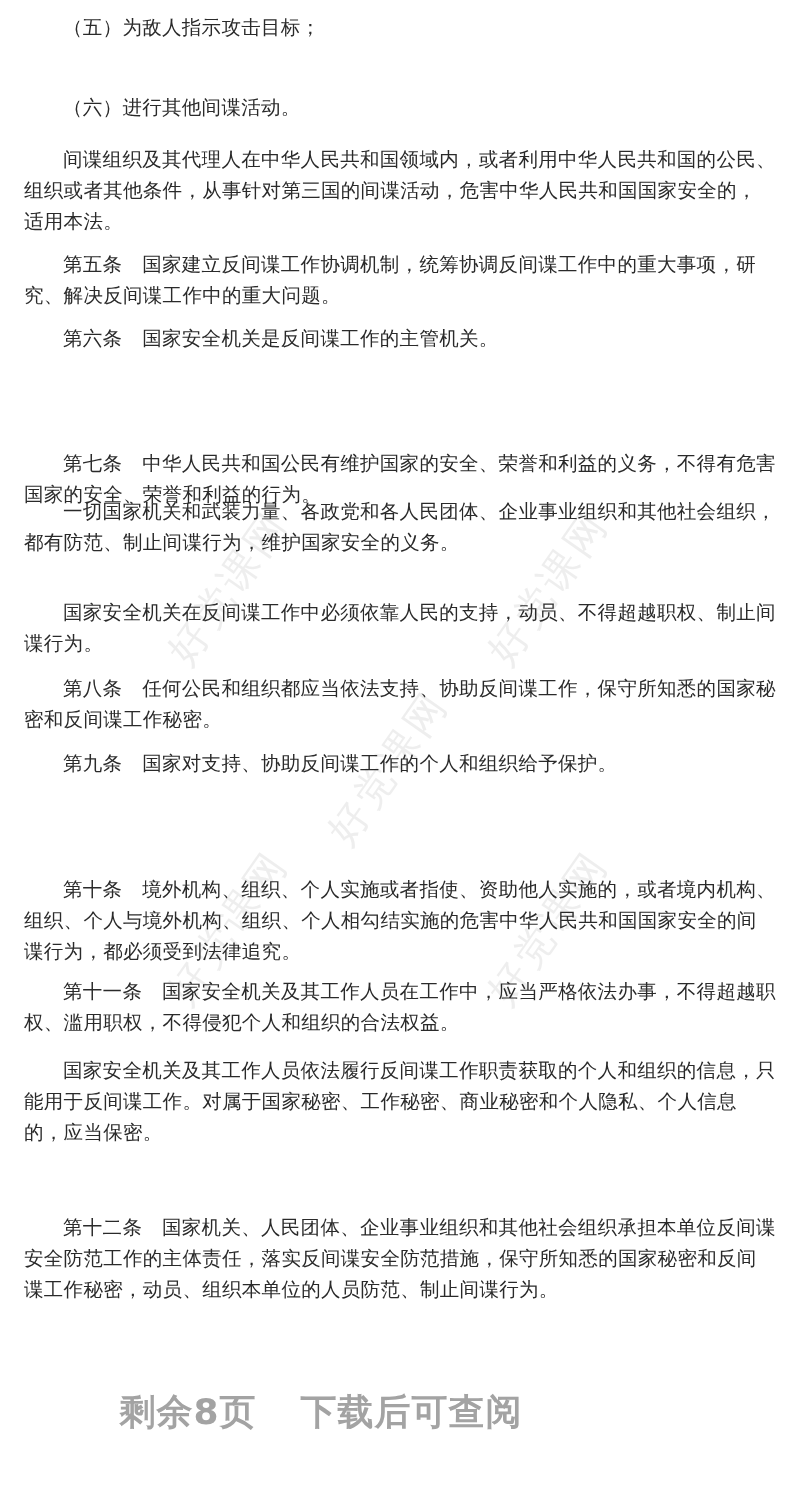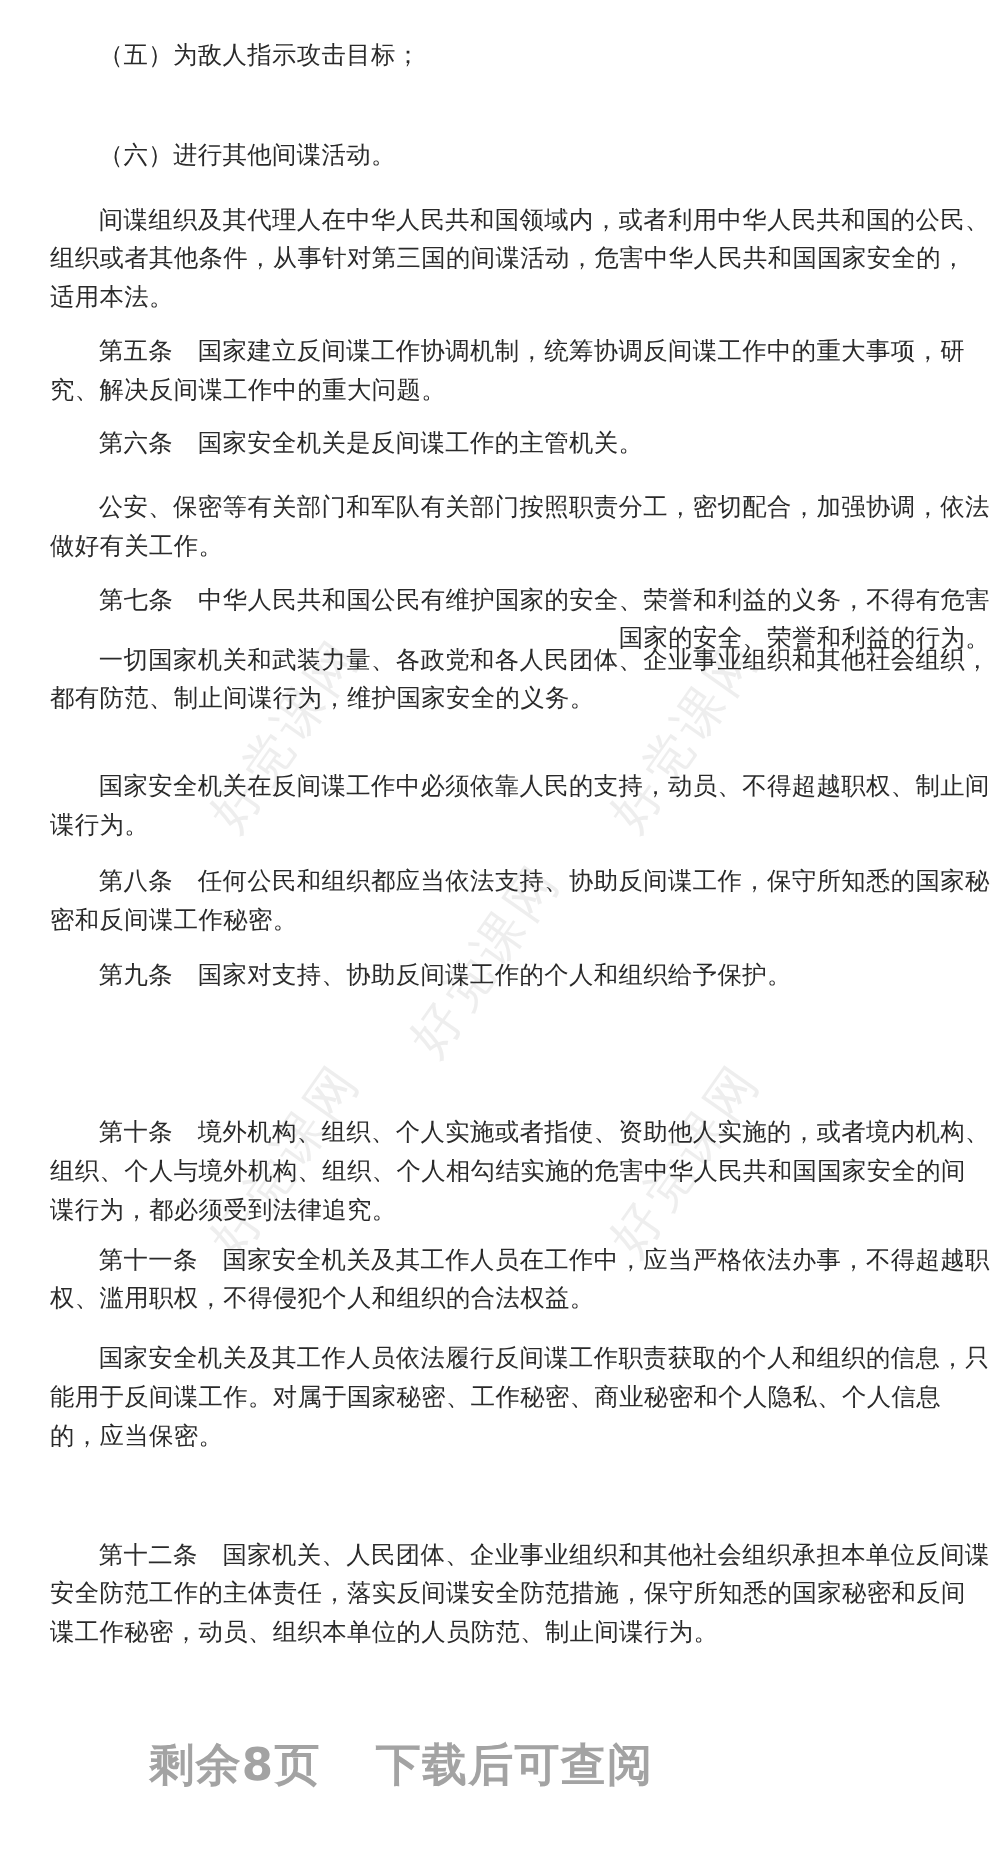--- a/index.html
+++ b/index.html
@@ -5,21 +5,21 @@
     html, body { margin: 0; padding: 0; background: #ffffff; }
     body {
       width: 800px; height: 1489px; position: relative; overflow: hidden;
       font-family: "DejaVu Serif", "Liberation Serif", serif;
       color: #2a2a2a;
     }
     .page { position: absolute; left: 0; top: 0; width: 800px; height: 1489px; }
     .para {
       position: absolute; left: 24px; width: 752px;
       font-size: 19.5px; line-height: 31px; letter-spacing: 0.3px;
-      text-indent: 39px; margin: 16px;
+      text-indent: 39px; margin: 0;
     }
     .para.heading { font-weight: bold; }
     .watermark {
       position: absolute; color: rgba(160,160,160,0.18);
       font-size: 40px; font-family: "DejaVu Sans", sans-serif;
       transform: rotate(-55deg); white-space: nowrap; pointer-events: none;
       letter-spacing: 4px;
     }
     .footer-notice {
       position: absolute; left: 0; width: 642px; top: 1388px;
@@ -36,22 +36,21 @@
   <div class="watermark" style="left:460px; top:560px;">好党课网</div>
   <div class="watermark" style="left:300px; top:740px;">好党课网</div>
   <div class="watermark" style="left:140px; top:900px;">好党课网</div>
   <div class="watermark" style="left:460px; top:900px;">好党课网</div>
 
   <p class="para" style="top:12px;">（五）为敌人指示攻击目标；</p>
   <p class="para" style="top:92px;">（六）进行其他间谍活动。</p>
   <p class="para" style="top:144px;">间谍组织及其代理人在中华人民共和国领域内，或者利用中华人民共和国的公民、组织或者其他条件，从事针对第三国的间谍活动，危害中华人民共和国国家安全的，适用本法。</p>
   <p class="para" style="top:249px;">第五条　国家建立反间谍工作协调机制，统筹协调反间谍工作中的重大事项，研究、解决反间谍工作中的重大问题。</p>
   <p class="para" style="top:323px;">第六条　国家安全机关是反间谍工作的主管机关。</p>
-  <p class="para" style="top:374px;">公安、保密等有关部门和军队有关部门按照职责分工，密切配合，加强协调，依法做好有关工作。</p>
-  <p class="para" style="top:448px;text-align:right;">第七条　中华人民共和国公民有维护国家的安全、荣誉和利益的义务，不得有危害国家的安全、荣誉和利益的行为。</p>
+  <p class="para" style="top:448px;">第七条　中华人民共和国公民有维护国家的安全、荣誉和利益的义务，不得有危害国家的安全、荣誉和利益的行为。</p>
   <p class="para" style="top:496px;">一切国家机关和武装力量、各政党和各人民团体、企业事业组织和其他社会组织，都有防范、制止间谍行为，维护国家安全的义务。</p>
   <p class="para" style="top:597px;">国家安全机关在反间谍工作中必须依靠人民的支持，动员、不得超越职权、制止间谍行为。</p>
   <p class="para" style="top:673px;">第八条　任何公民和组织都应当依法支持、协助反间谍工作，保守所知悉的国家秘密和反间谍工作秘密。</p>
   <p class="para" style="top:748px;">第九条　国家对支持、协助反间谍工作的个人和组织给予保护。</p>
   <p class="para" style="top:874px;">第十条　境外机构、组织、个人实施或者指使、资助他人实施的，或者境内机构、组织、个人与境外机构、组织、个人相勾结实施的危害中华人民共和国国家安全的间谍行为，都必须受到法律追究。</p>
   <p class="para" style="top:976px;">第十一条　国家安全机关及其工作人员在工作中，应当严格依法办事，不得超越职权、滥用职权，不得侵犯个人和组织的合法权益。</p>
   <p class="para" style="top:1055px;">国家安全机关及其工作人员依法履行反间谍工作职责获取的个人和组织的信息，只能用于反间谍工作。对属于国家秘密、工作秘密、商业秘密和个人隐私、个人信息的，应当保密。</p>
   <p class="para" style="top:1212px;">第十二条　国家机关、人民团体、企业事业组织和其他社会组织承担本单位反间谍安全防范工作的主体责任，落实反间谍安全防范措施，保守所知悉的国家秘密和反间谍工作秘密，动员、组织本单位的人员防范、制止间谍行为。</p>
 
   <div class="footer-notice">

